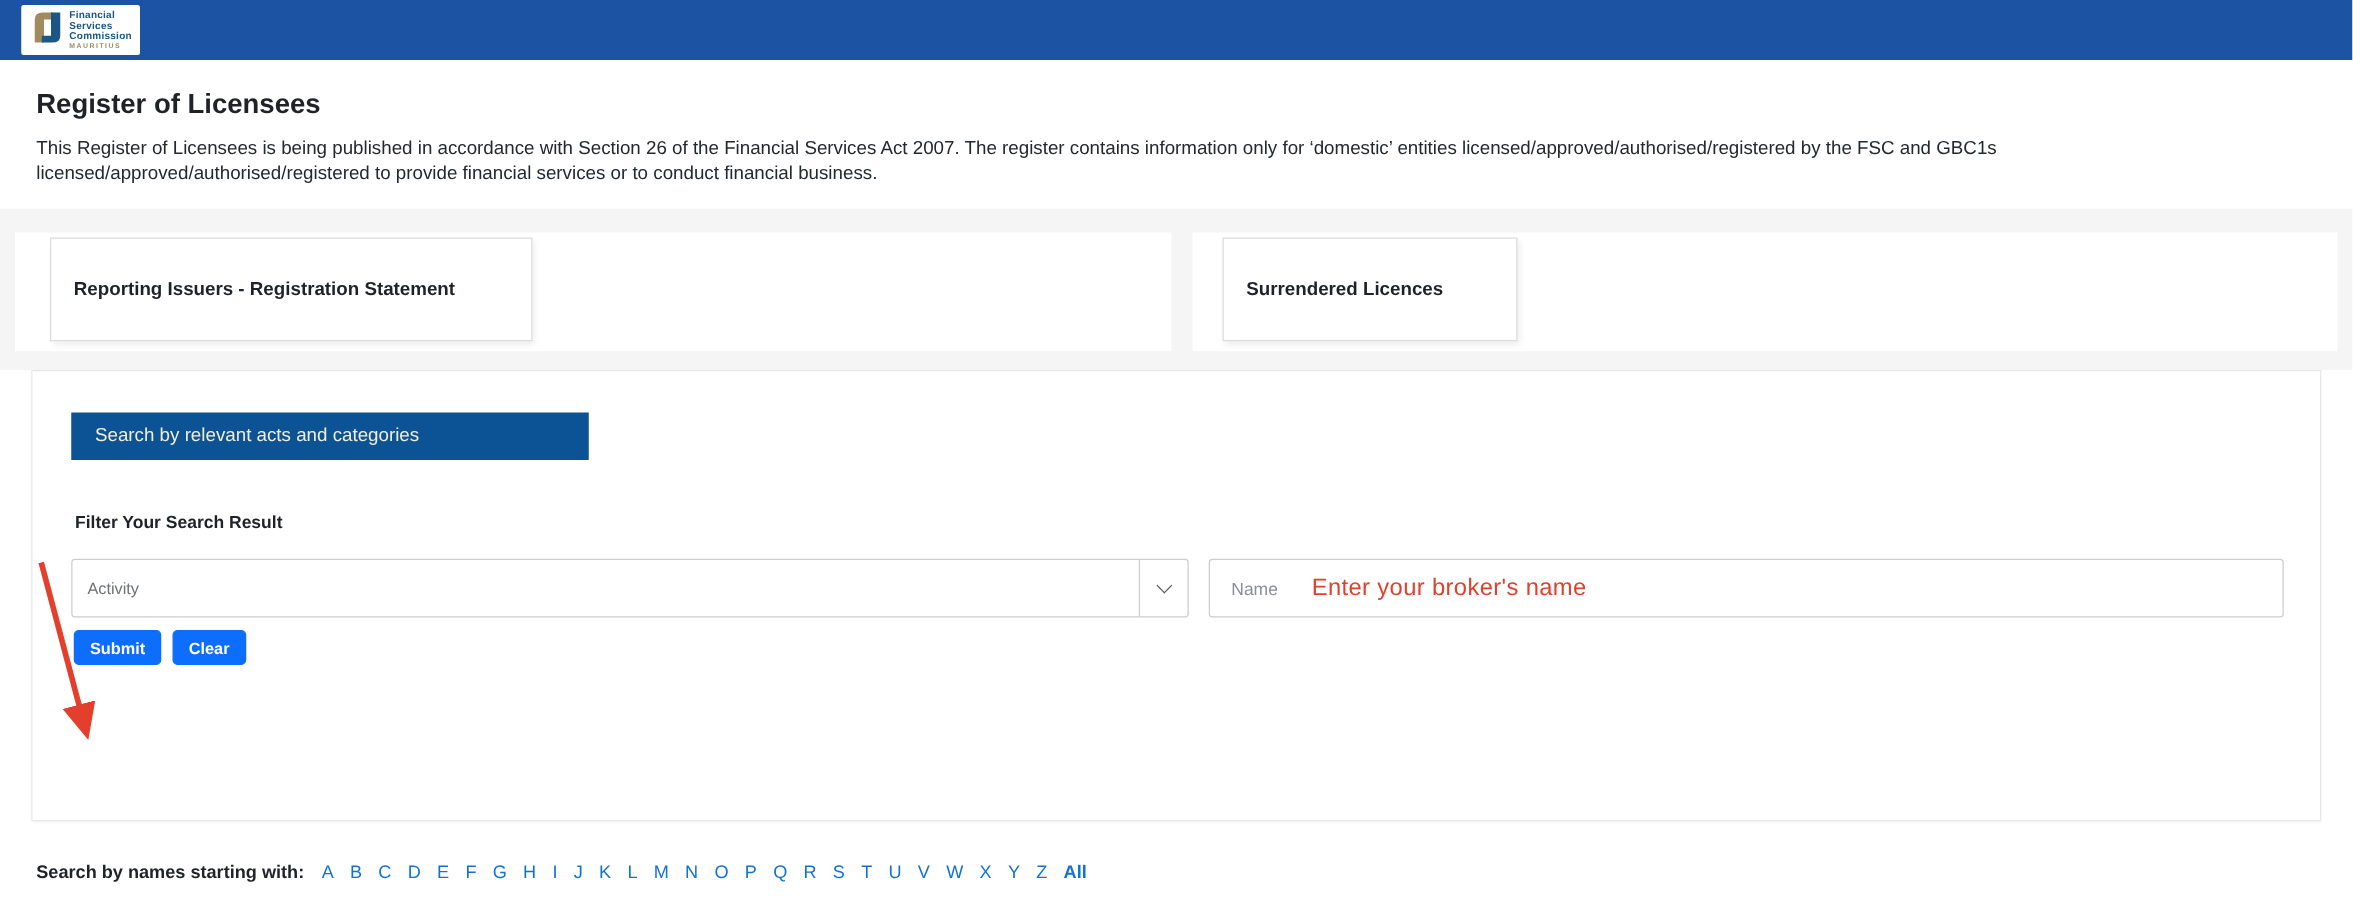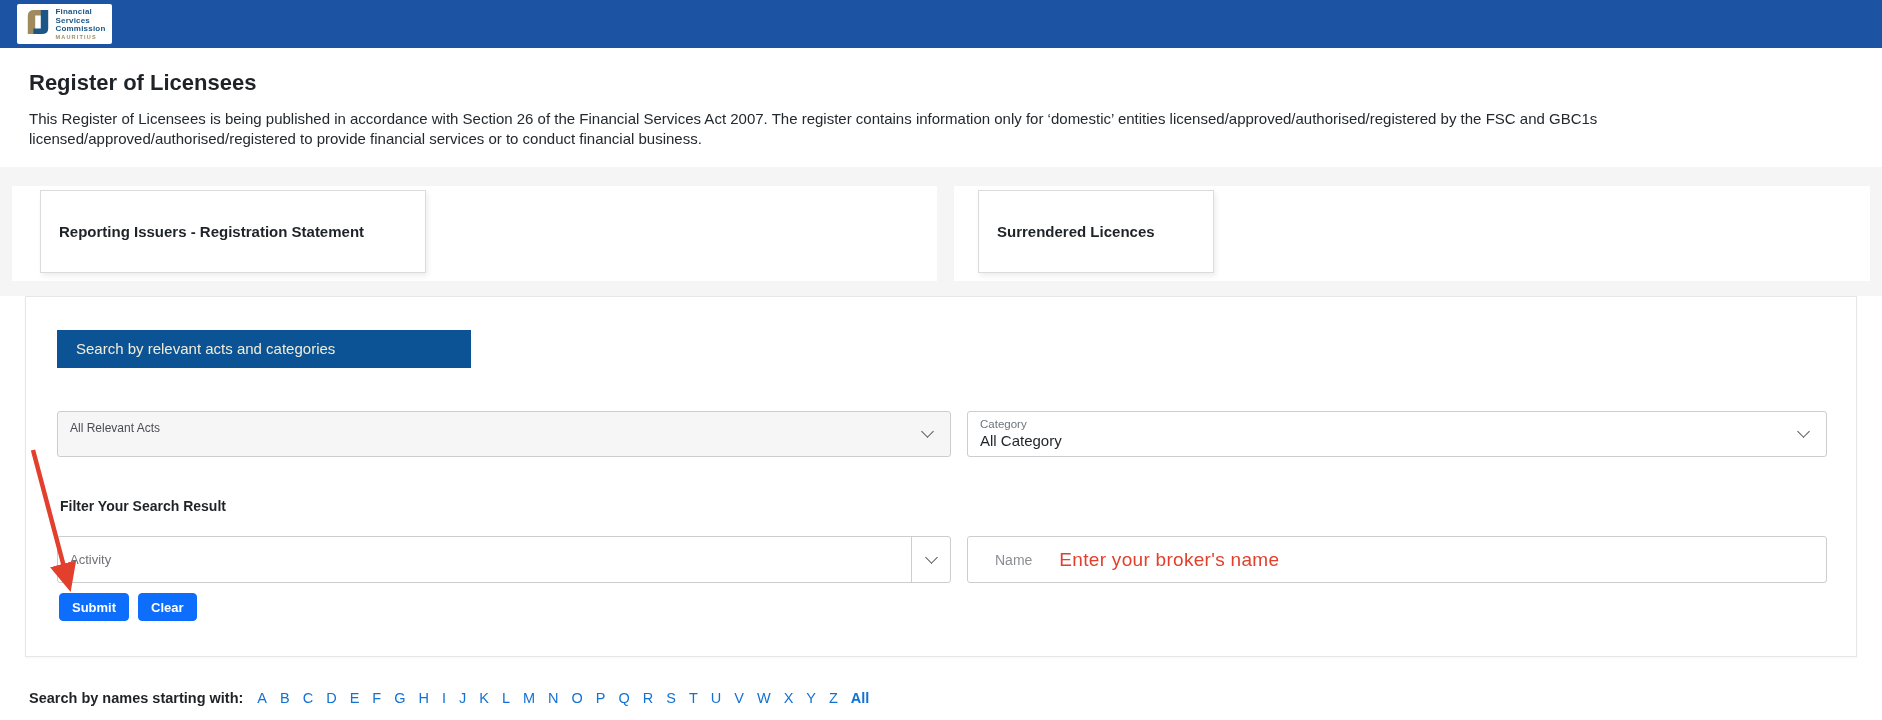--- a/index.html
+++ b/index.html
@@ -51,21 +51,21 @@
   .dd.category{background:#fff;padding:6px 12px 0;}
   .dd-label{font-size:11.5px;color:#6c757d;}
   .dd-value{font-size:15px;color:#1f2327;margin-top:2px;}
   .dd.activity{background:#fff;height:47px;display:flex;align-items:center;padding-left:12px;
     font-size:13px;color:#6f7277;}
   .chev{position:absolute;right:18px;top:50%;width:9px;height:9px;margin-top:-7px;
     border-right:1.6px solid #55585c;border-bottom:1.6px solid #55585c;transform:rotate(45deg);}
   .chev-cell{position:absolute;right:0;top:0;bottom:0;width:39px;border-left:1px solid #ccced1;}
   .chev-cell .chev{right:14px;}
   .name-field{height:47px;border:1px solid #cbcdd0;border-radius:3px;background:#fff;
-    display:flex;align-items:center;padding-left:27px;width:100%;cursor:text;}
+    display:flex;align-items:center;padding-left:17px;width:100%;cursor:text;}
   .name-label{font-size:14px;color:#8b8f94;}
   .name-hint{margin-left:27px;font-size:19px;color:var(--annotation-red);letter-spacing:.3px;}
   .filter-heading{margin:41px 0 0 34px;font-size:14px;font-weight:700;color:#1f2327;}
   .btn-row{margin:10px 0 0 33px;display:flex;gap:9px;}
   .btn{height:28px;background:var(--button-blue);color:#fff;border:1px solid var(--button-blue);
     border-radius:4px;font-size:13px;font-weight:700;padding:0 12px;cursor:pointer;
     font-family:"Liberation Sans","DejaVu Sans",sans-serif;}
   .annotation-arrow{position:absolute;left:0;top:145px;width:80px;height:175px;pointer-events:none;z-index:5;}
   
   .bottom-row{margin:33px 0 0 29px;display:flex;align-items:baseline;}
@@ -111,35 +111,20 @@
       <div class="tab-box surrendered">
         <span>Surrendered Licences</span>
       </div>
     </div>
   </section>
 
   <section class="search-panel">
 
     <div class="sp-bar">Search by relevant acts and categories</div>
 
-    <div class="sp-row">
-      <div class="col-left">
-        <div class="dd acts">
-          <span>All Relevant Acts</span>
-          <i class="chev"></i>
-        </div>
-      </div>
-      <div class="col-right">
-        <div class="dd category">
-          <div class="dd-label">Category</div>
-          <div class="dd-value">All Category</div>
-          <i class="chev"></i>
-        </div>
-      </div>
-    </div>
 
     <div class="filter-heading">Filter Your Search Result</div>
 
     <div class="sp-row second">
       <div class="col-left">
         <div class="dd activity">
           <span>Activity</span>
           <span class="chev-cell">
             <i class="chev"></i>
           </span>

